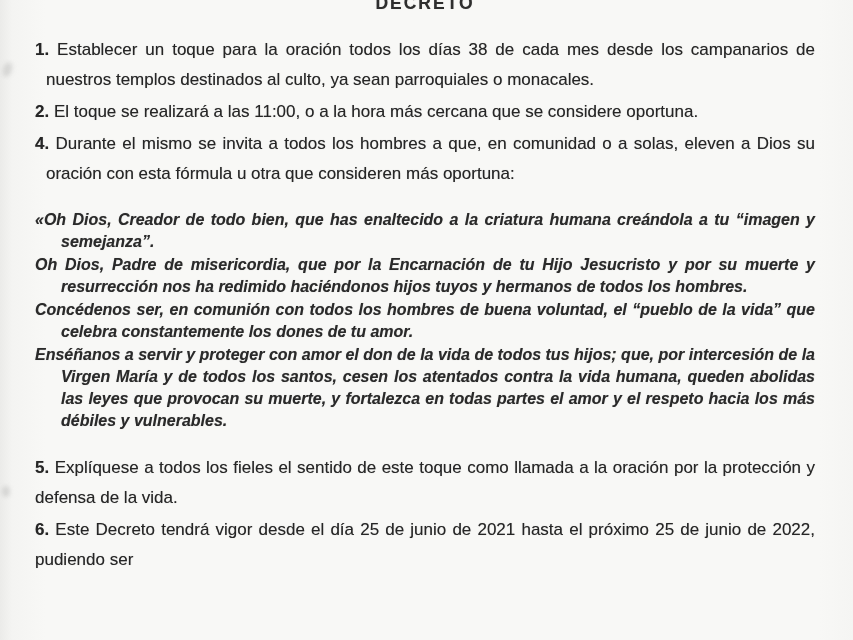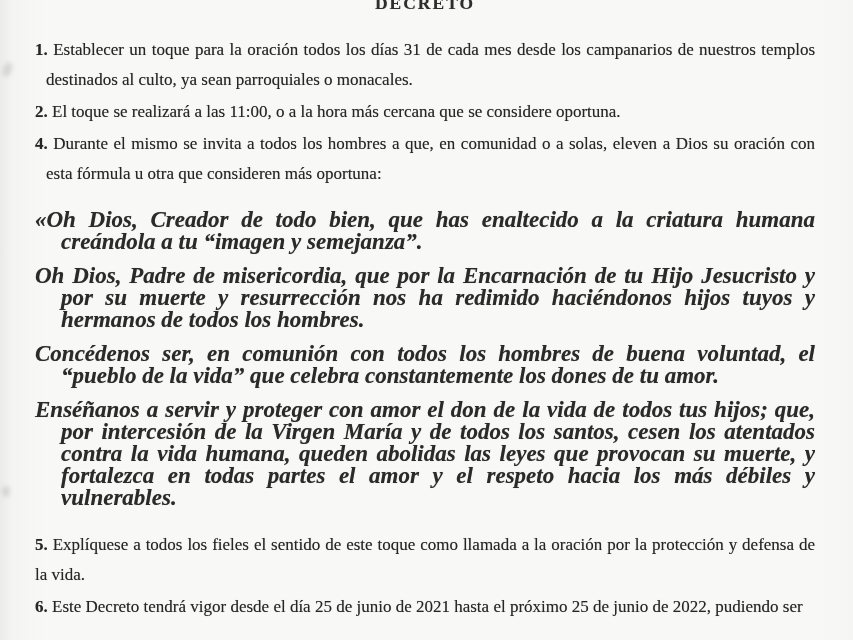--- a/index.html
+++ b/index.html
@@ -7,21 +7,21 @@
     padding: 0;
     background: #e8e8e6;
   }
   .page {
     position: relative;
     width: 853px;
     height: 640px;
     overflow: hidden;
     box-sizing: border-box;
     background: linear-gradient(90deg, #ebebe9 0px, #f4f4f2 12px, #f8f8f6 45px, #f8f8f6 96%, #f5f5f3 100%);
-    font-family: Liberation Serif, serif;
+    font-family: Liberation Sans, sans-serif;
     color: #262626;
   }
   .content {
     padding: 0 38px 0 35px;
     text-shadow: 0 0 0.7px rgba(45, 45, 45, 0.45);
   }
   .title {
     position: relative;
     top: -7px;
     height: 21px;
@@ -50,24 +50,24 @@
   .num {
     font-weight: 700;
   }
   .prayer {
     margin-top: 20px;
     font-style: italic;
     font-weight: 700;
     color: #2a2a2a;
   }
   .prayer p {
-    margin: 12px 0 1px 0;
+    margin: 1px 0 1px 0;
     padding-left: 26px;
     text-indent: -26px;
-    font-size: 23px;
+    font-size: 16px;
     line-height: 22px;
     text-align: justify;
   }
   .smudge {
     position: absolute;
     background: rgba(125, 125, 125, 0.22);
     border-radius: 50%;
     filter: blur(2px);
   }
   .smudge-a { left: 3px;  top: 62px;  width: 9px;  height: 15px; transform: rotate(18deg); }
@@ -75,21 +75,21 @@
 </style>
 </head>
 <body>
 
 <div class="page">
   <div class="content">
 
     <div class="title">DECRETO</div>
 
     <div class="items">
-      <p class="item hang"><span class="num">1.</span> <span>Establecer un toque para la oración todos los días 31 de cada mes desde los campanarios de nuestros templos destinados al culto, ya sean parroquiales o monacales.</span></p>
+      <p class="item hang"><span class="num">1.</span> <span>Establecer un toque para la oración todos los días 38 de cada mes desde los campanarios de nuestros templos destinados al culto, ya sean parroquiales o monacales.</span></p>
       <p class="item hang"><span class="num">2.</span> <span>El toque se realizará a las 11:00, o a la hora más cercana que se considere oportuna.</span></p>
       <p class="item hang"><span class="num">4.</span> <span>Durante el mismo se invita a todos los hombres a que, en comunidad o a solas, eleven a Dios su oración con esta fórmula u otra que consideren más oportuna:</span></p>
     </div>
 
     <div class="prayer">
       <p>«Oh Dios, Creador de todo bien, que has enaltecido a la criatura humana creándola a tu “imagen y semejanza”.</p>
       <p>Oh Dios, Padre de misericordia, que por la Encarnación de tu Hijo Jesucristo y por su muerte y resurrección nos ha redimido haciéndonos hijos tuyos y hermanos de todos los hombres.</p>
       <p>Concédenos ser, en comunión con todos los hombres de buena voluntad, el “pueblo de la vida” que celebra constantemente los dones de tu amor.</p>
       <p>Enséñanos a servir y proteger con amor el don de la vida de todos tus hijos; que, por intercesión de la Virgen María y de todos los santos, cesen los atentados contra la vida humana, queden abolidas las leyes que provocan su muerte, y fortalezca en todas partes el amor y el respeto hacia los más débiles y vulnerables.</p>
     </div>

